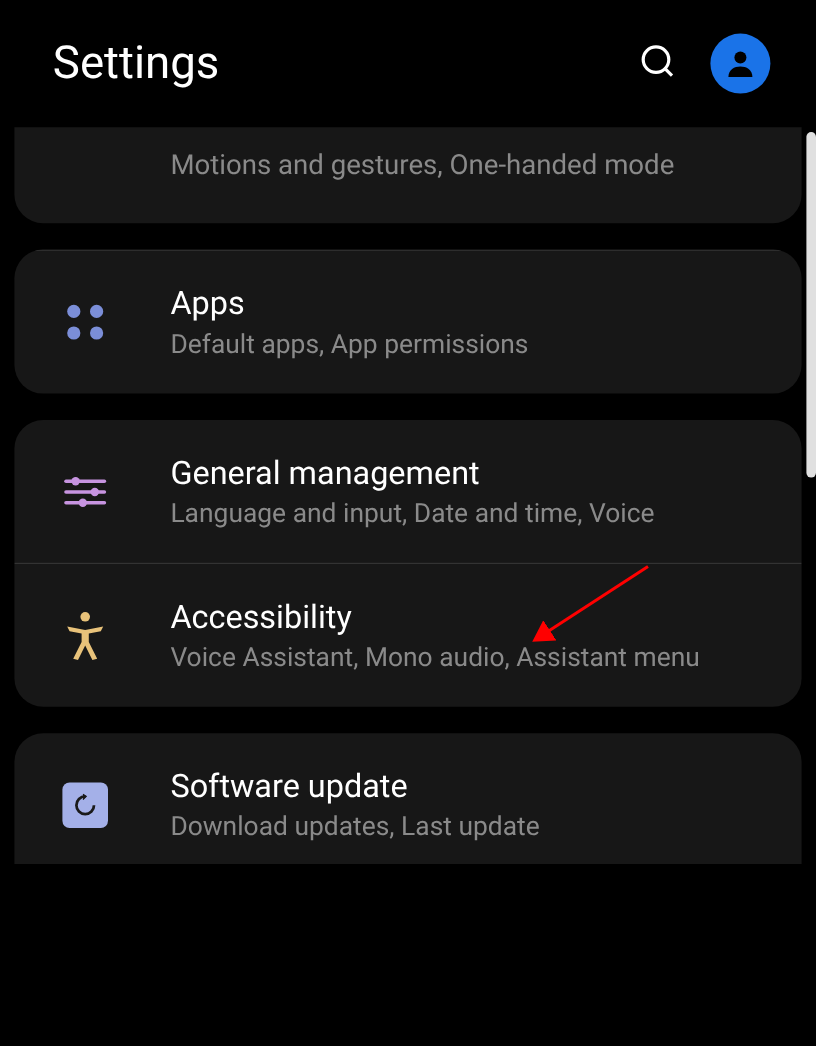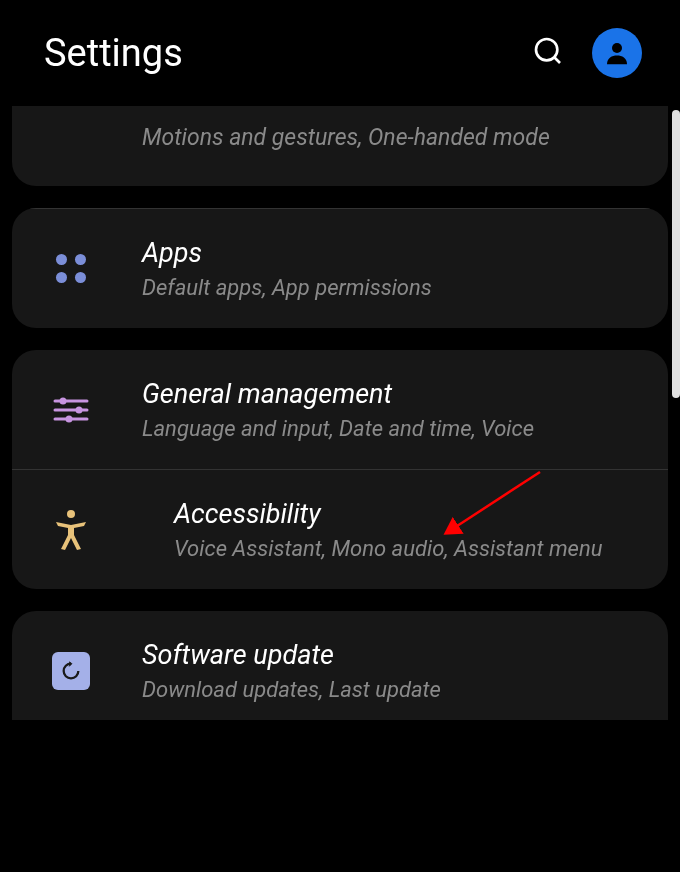--- a/index.html
+++ b/index.html
@@ -86,21 +86,20 @@
     }
     .icon-box {
       width: 46px;
       height: 46px;
       display: flex;
       align-items: center;
       justify-content: center;
     }
     .text-area {
       flex: 1;
-      font-style: italic;
     }
     .item-title {
       color: #ffffff;
       font-size: 27px;
       font-weight: 400;
       margin-bottom: 6px;
     }
     .item-subtitle {
       color: #8a8a8a;
       font-size: 22px;
@@ -241,21 +240,21 @@
             <line x1="2" y1="23" x2="34" y2="23" stroke="#c794e0" stroke-width="3" stroke-linecap="round"></line>
             <circle cx="16" cy="23" r="3.5" fill="#c794e0"></circle>
           </svg>
         </div>
       </div>
       <div class="text-area">
         <div class="item-title">General management</div>
         <div class="item-subtitle">Language and input, Date and time, Voice</div>
       </div>
     </div>
-    <div class="list-item list-item-divider" style="margin-left:0;gap:32px;">
+    <div class="list-item list-item-divider" style="margin-left:0;">
       <div class="icon-area">
         <div class="icon-box">
           <svg class="person-icon" viewBox="0 0 34 42">
             <circle cx="17" cy="5" r="4" fill="#e8c27a"></circle>
             <path d="M2 13 L17 16 L32 13 L30 17 L20 19 L20 26 L27 40 L23 41 L17 29 L11 41 L7 40 L14 26 L14 19 L4 17 Z" fill="#e8c27a"></path>
           </svg>
         </div>
       </div>
       <div class="text-area">
         <div class="item-title">Accessibility</div>

